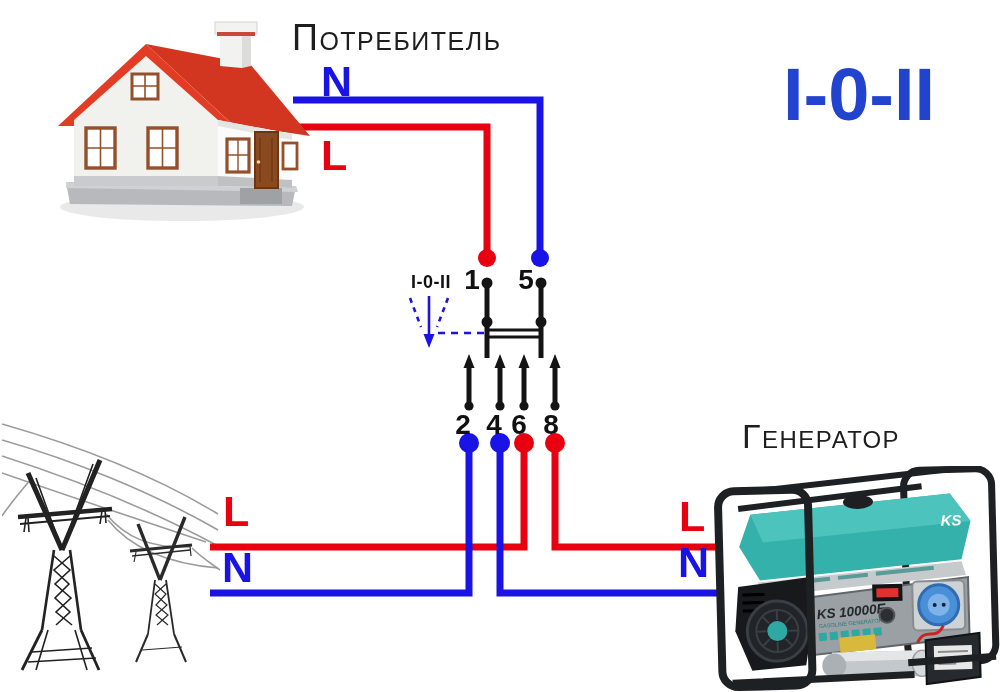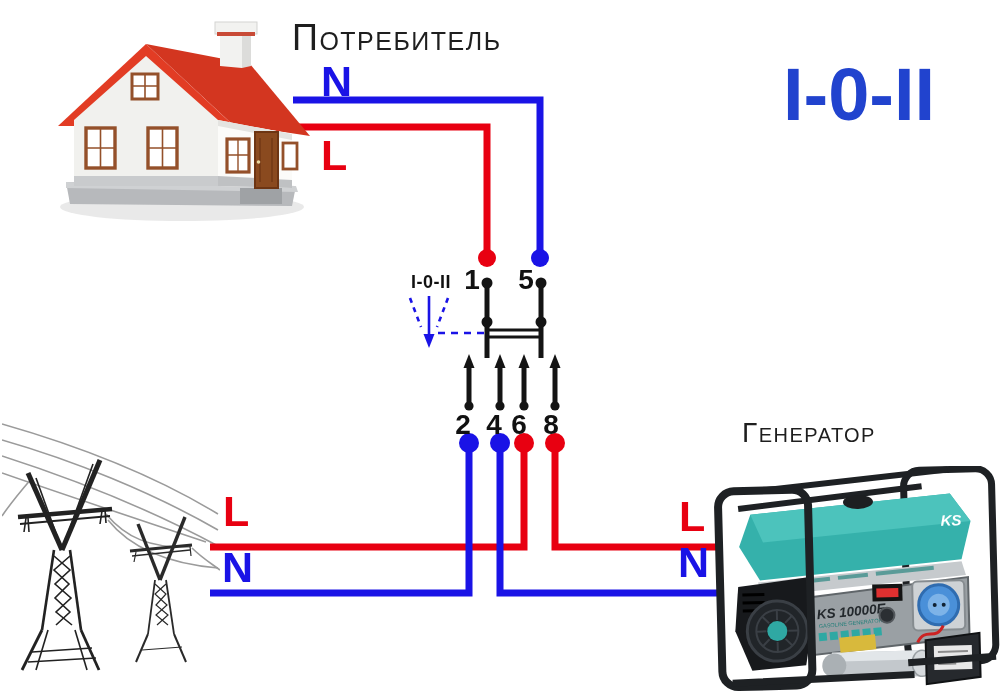--- a/index.html
+++ b/index.html
@@ -252,21 +252,21 @@
         <rect x="222" y="182" width="38" height="24" fill="#e8e8e8"></rect>
         <path d="M226,188 h30 M226,194 h30 M226,200 h18" stroke="#8b8b8b" stroke-width="2"></path>
       </g>
 
       <rect x="10" y="22" width="90" height="196" rx="16" fill="none" stroke="#1e2124" stroke-width="8"></rect>
       <path d="M20,214 L202,210 M196,198 L284,194" stroke="#1e2124" stroke-width="7" fill="none"></path>
     </g>
   </svg>
 
   <div class="abs title" style="left:292px;top:20px;">Потребитель</div>
-  <div class="abs title" style="left:742px;top:419px;font-size:28px;">Генератор</div>
+  <div class="abs title" style="left:742px;top:419px;font-size:34px;">Генератор</div>
   <div class="abs big-positions" style="left:783px;top:58px;">I-0-II</div>
 
   <div class="abs wire-label blue" style="left:321px;top:60px;">N</div>
   <div class="abs wire-label red" style="left:321px;top:134px;">L</div>
 
   <div class="abs wire-label red" style="left:223px;top:490px;">L</div>
   <div class="abs wire-label blue" style="left:222px;top:546px;">N</div>
 
   <div class="abs wire-label red" style="left:679px;top:495px;">L</div>
   <div class="abs wire-label blue" style="left:678px;top:541px;">N</div>

